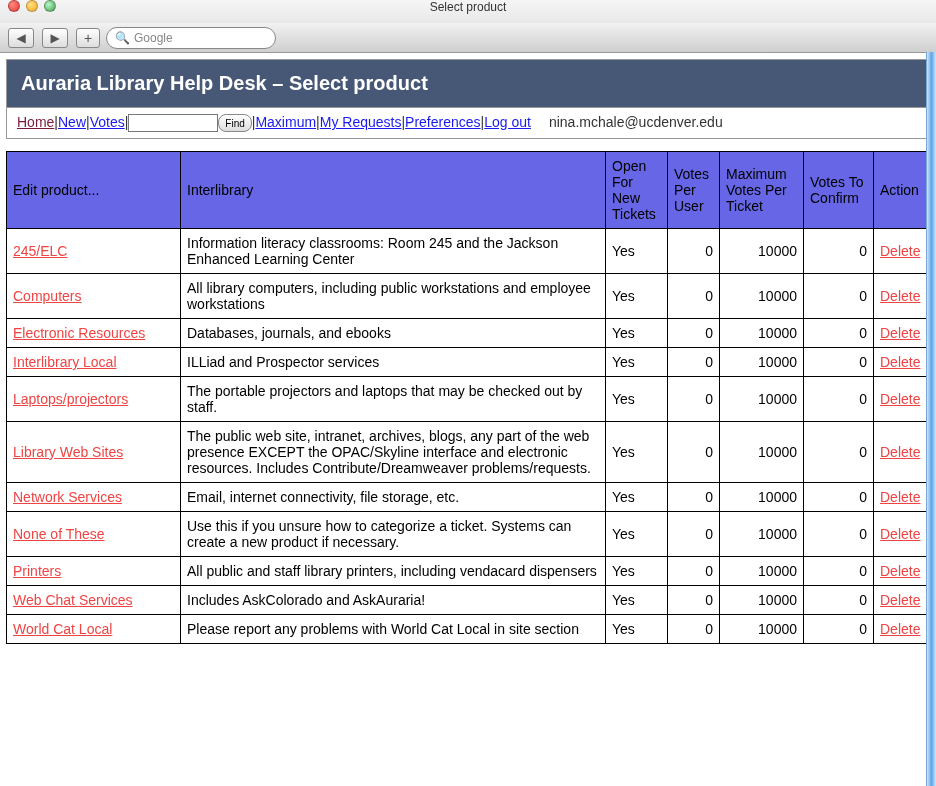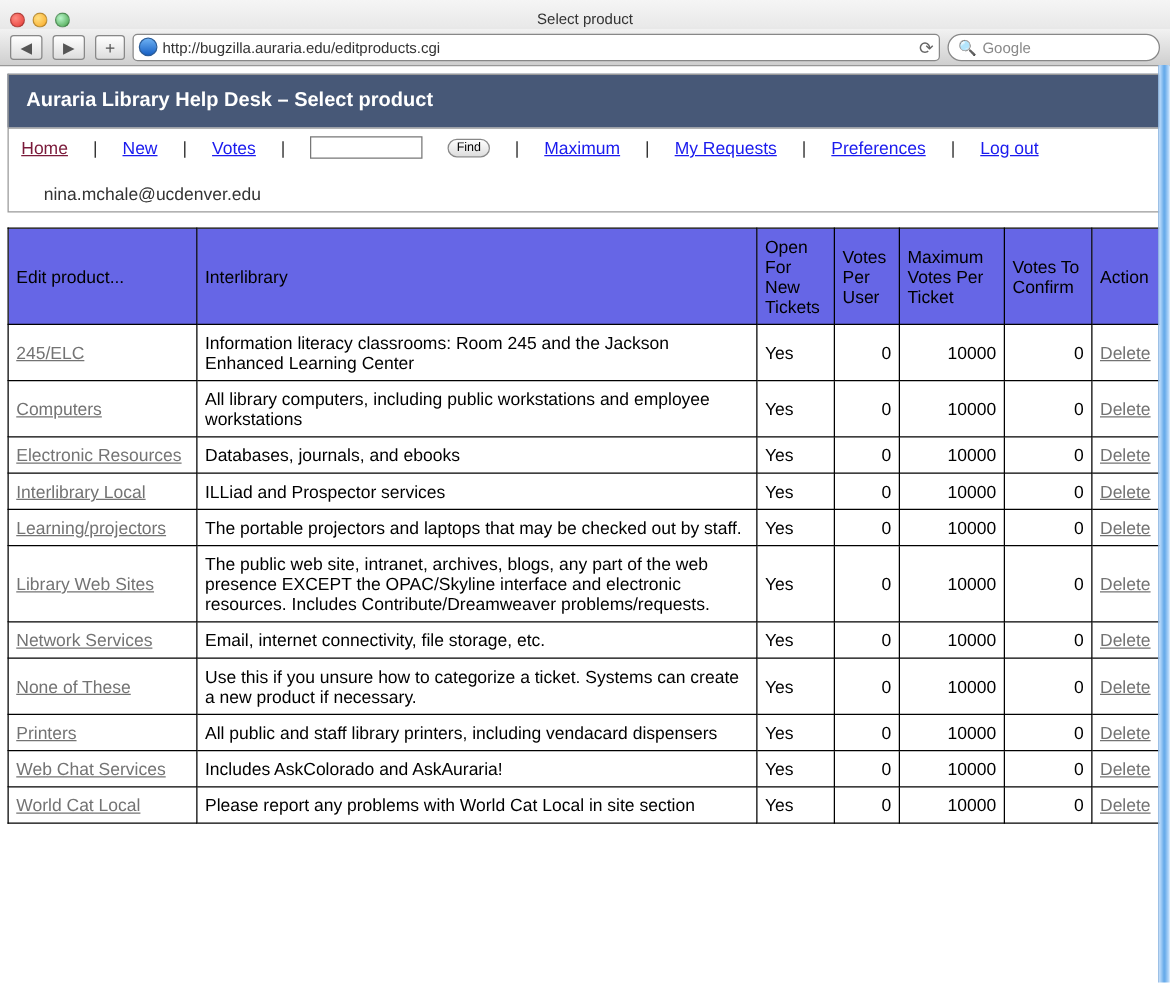--- a/index.html
+++ b/index.html
@@ -10,21 +10,21 @@
     background: #fff;
   }
   
   .browser-chrome {
     background: linear-gradient(#f5f5f5, #d8d8d8);
     border-bottom: 1px solid #999;
   }
   .titlebar {
     height: 22px;
     display: flex;
-    align-items: flex-end;
+    align-items: flex-start;
     position: relative;
   }
   .traffic-lights { display: flex; gap:6px; padding-left:8px; }
   .tl { width:12px; height:12px; border-radius:50%; border:1px solid rgba(0,0,0,.25); }
   .tl-close { background: radial-gradient(circle at 35% 35%, #ff8a80, #e53935); }
   .tl-min   { background: radial-gradient(circle at 35% 35%, #ffe082, #f9a825); }
   .tl-max   { background: radial-gradient(circle at 35% 35%, #b9f6ca, #43a047); }
   .window-title {
     position:absolute; left:0; right:0; text-align:center; font-size:12px; color:#333;
     pointer-events:none;
@@ -55,26 +55,26 @@
   .url-text { color:#333; }
   .reload { position:absolute; right:4px; color:#666; font-size:14px; }
   .searchbar {
     width:170px; height:22px; border:1px solid #888; border-radius:11px;
     background:#fff; display:flex; align-items:center; padding:0 8px; font-size:12px; color:#888;
   }
   .mag { margin-right:4px; color:#777; }
   
   .page-wrap { padding:6px; }
   .page-header {
-    background:#475877; color:#fff; padding:12px 14px; font-size:16px; font-weight:bold;
+    background:#475877; color:#fff; padding:12px 14px; font-size:20px; font-weight:bold;
     border:1px solid #999; border-bottom:none;
   }
   .navlinks {
     border:1px solid #999; padding:6px 10px; font-size:14px;
-    display:flex; flex-wrap:wrap; align-items:center; gap:20px;
+    display:flex; flex-wrap:wrap; gap:0;
   }
   .navlinks a { color:#1a1aee; text-decoration:underline; }
   .navlinks a.home { color:#7a1a3a; }
   .sep { color:#333; }
   .quick-search {
     width:90px; height:18px; border:1px solid #777; font-size:11px; padding:0 2px;
   }
   .findbtn {
     font-size:10px; padding:1px 6px; border:1px solid #888; border-radius:8px;
     background:linear-gradient(#fff,#ddd);
@@ -84,21 +84,21 @@
   table.products {
     border-collapse:collapse; width:100%; margin-top:12px; font-size:14px;
   }
   table.products th, table.products td {
     border:1px solid #000; padding:6px 6px; vertical-align:middle;
   }
   table.products th {
     background:#6666e6; color:#000; font-weight:normal; text-align:left;
   }
   th.num, td.num { text-align:right; }
-  td a, th a { color:#737373; text-decoration:underline; }
+  td a, th a { color:#ef4444; text-decoration:underline; }
   .scroll-gutter {
     position:fixed; top:52px; right:0; bottom:0; width:10px;
     background:linear-gradient(90deg,#cfe6ff,#5fa6e8,#cfe6ff);
     border-left:1px solid #7aa6d6;
   }
 </style>
 </head>
 <body>
 
 <div class="browser-chrome">
@@ -107,25 +107,20 @@
       <div class="tl tl-close"></div>
       <div class="tl tl-min"></div>
       <div class="tl tl-max"></div>
     </div>
     <div class="window-title">Select product</div>
   </div>
   <div class="toolbar">
     <div class="navbtn">◀</div>
     <div class="navbtn">▶</div>
     <div class="addbtn">+</div>
-    <div class="urlbar">
-      <span class="globe"></span>
-      <span class="url-text">http://bugzilla.auraria.edu/editproducts.cgi</span>
-      <span class="reload">⟳</span>
-    </div>
     <div class="searchbar">
       <span class="mag">🔍</span>
       <span>Google</span>
     </div>
   </div>
 </div>
 
 <div class="page-wrap">
   <div class="page-header">Auraria Library Help Desk – Select product</div>
 
@@ -145,21 +140,21 @@
     <span class="sep">|</span>
     <a href="#">Preferences</a>
     <span class="sep">|</span>
     <a href="#">Log out</a>
     <span class="plain">nina.mchale@ucdenver.edu</span>
   </div>
 
   <table class="products">
     <thead>
       <tr>
-        <th style="width:151px">Edit product...</th>
+        <th style="width:174px">Edit product...</th>
         <th>Interlibrary</th>
         <th style="width:62px">Open For New Tickets</th>
         <th class="num" style="width:52px">Votes Per User</th>
         <th class="num" style="width:84px">Maximum Votes Per Ticket</th>
         <th class="num" style="width:70px">Votes To Confirm</th>
         <th style="width:56px">Action</th>
       </tr>
     </thead>
     <tbody id="product-rows">
         <tr>
@@ -192,21 +187,21 @@
         <tr>
           <td><a href="#">Interlibrary Local</a></td>
           <td>ILLiad and Prospector services</td>
           <td>Yes</td>
           <td class="num">0</td>
           <td class="num">10000</td>
           <td class="num">0</td>
           <td><a href="#">Delete</a></td>
         </tr>
         <tr>
-          <td><a href="#">Learning/projectors</a></td>
+          <td><a href="#">Laptops/projectors</a></td>
           <td>The portable projectors and laptops that may be checked out by staff.</td>
           <td>Yes</td>
           <td class="num">0</td>
           <td class="num">10000</td>
           <td class="num">0</td>
           <td><a href="#">Delete</a></td>
         </tr>
         <tr>
           <td><a href="#">Library Web Sites</a></td>
           <td>The public web site, intranet, archives, blogs, any part of the web presence EXCEPT the OPAC/Skyline interface and electronic resources. Includes Contribute/Dreamweaver problems/requests.</td>

